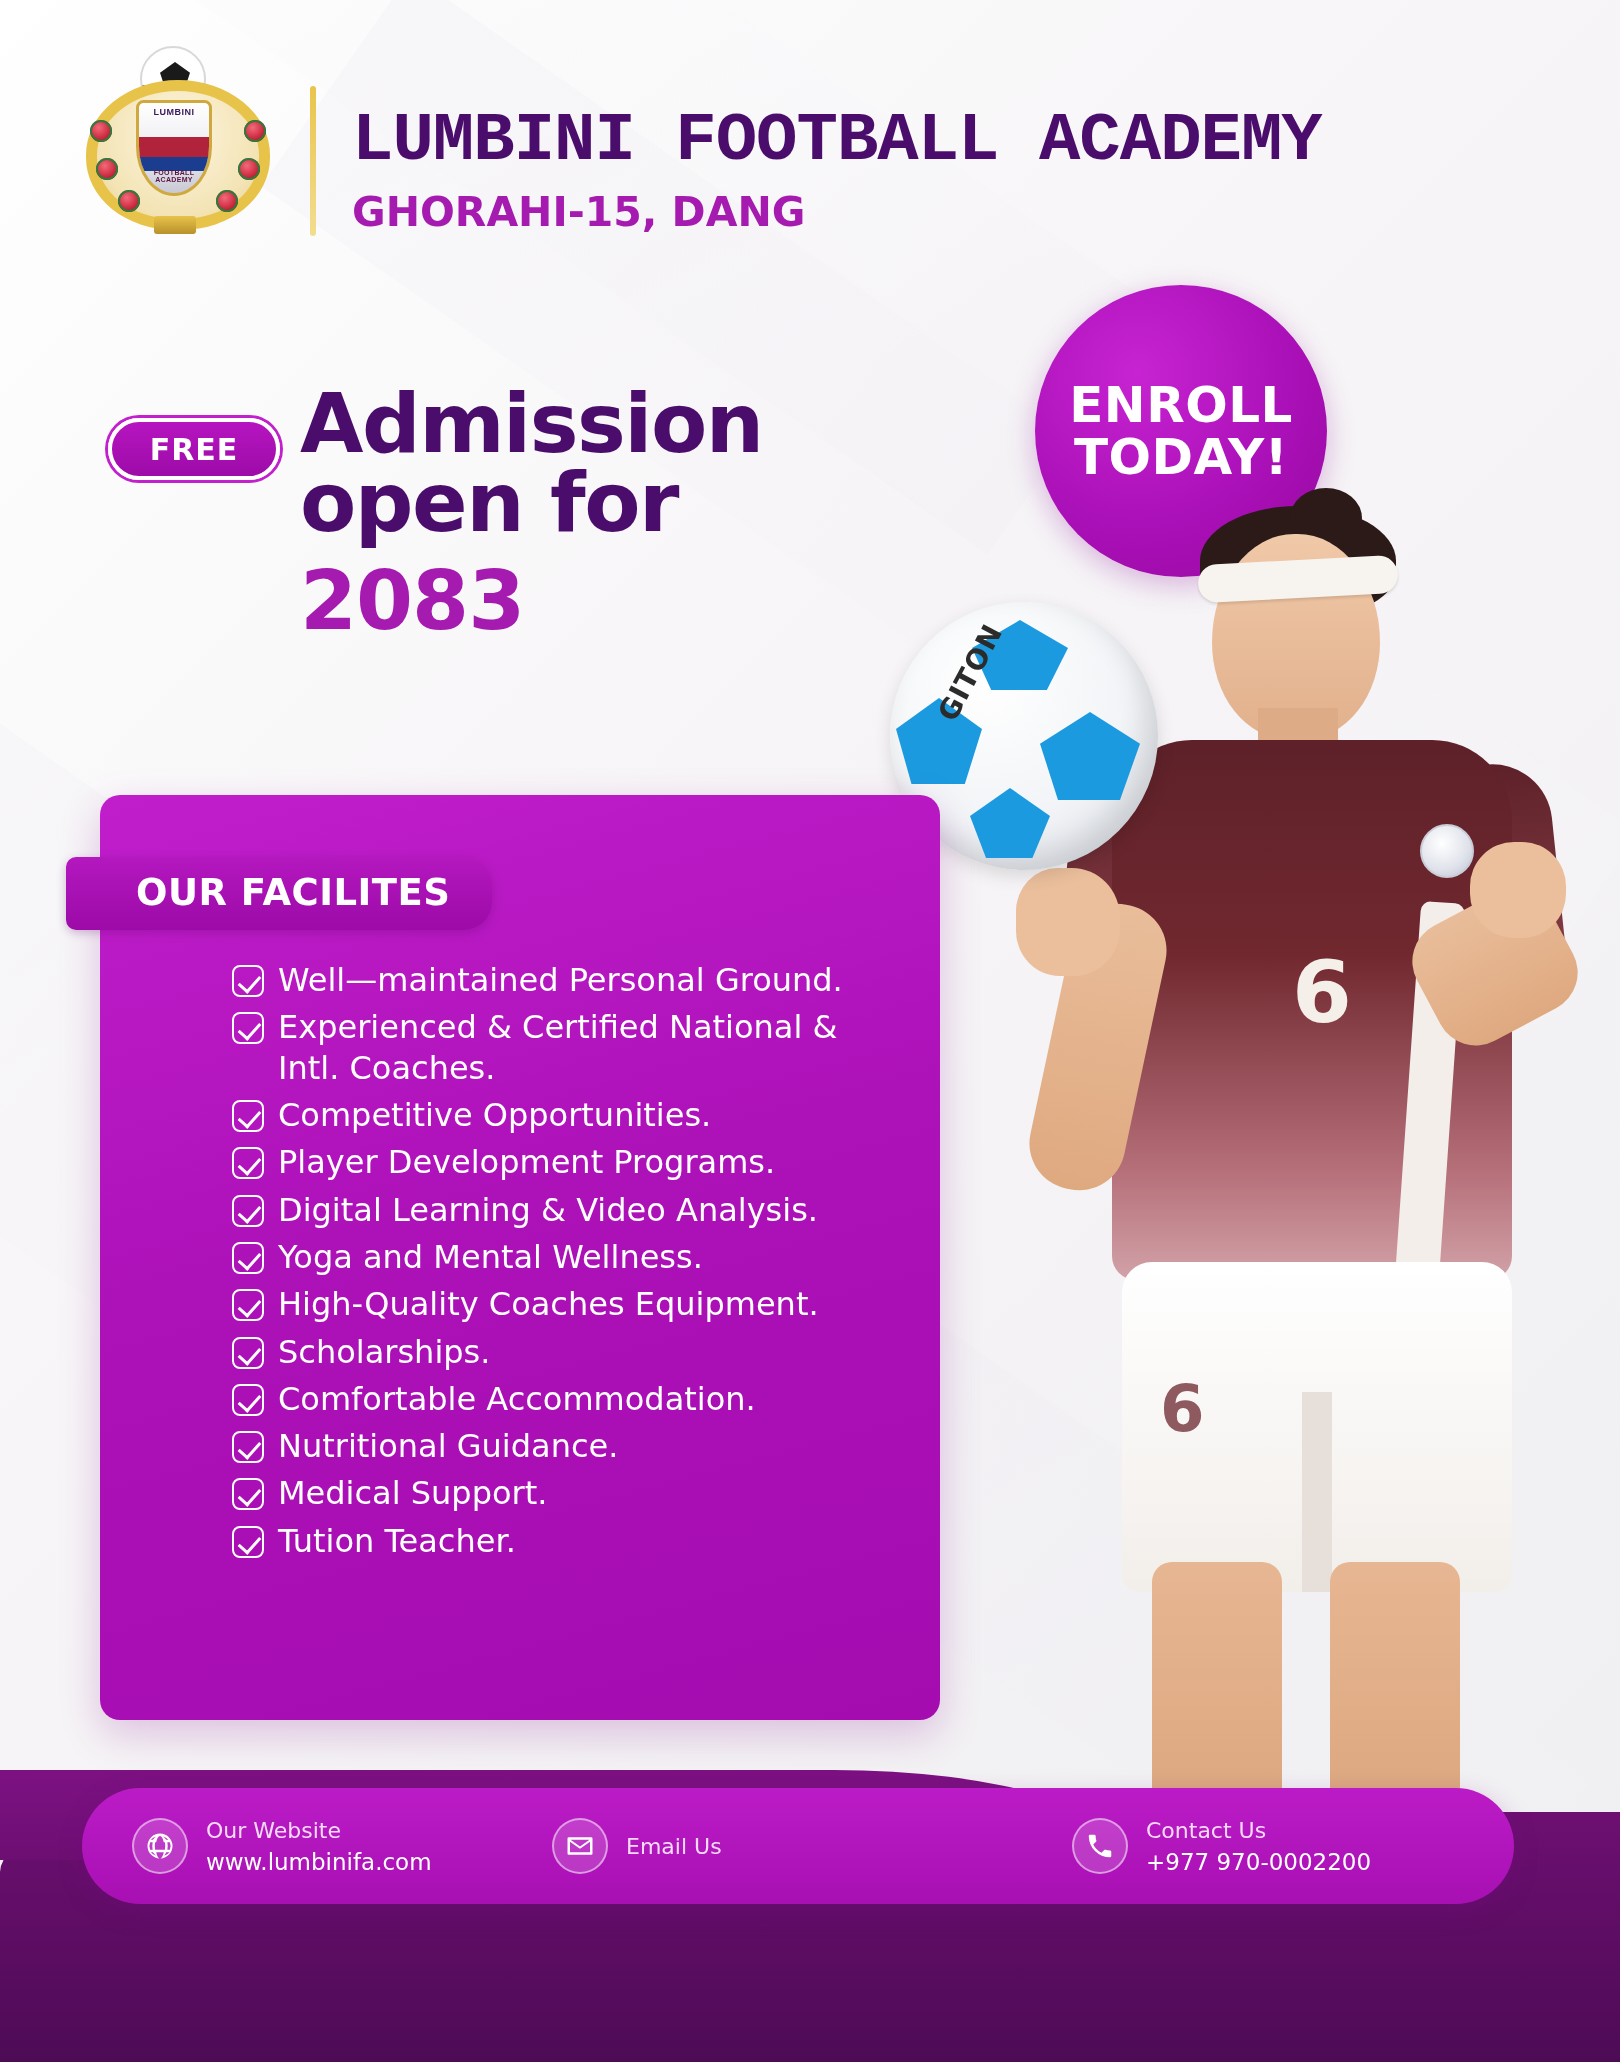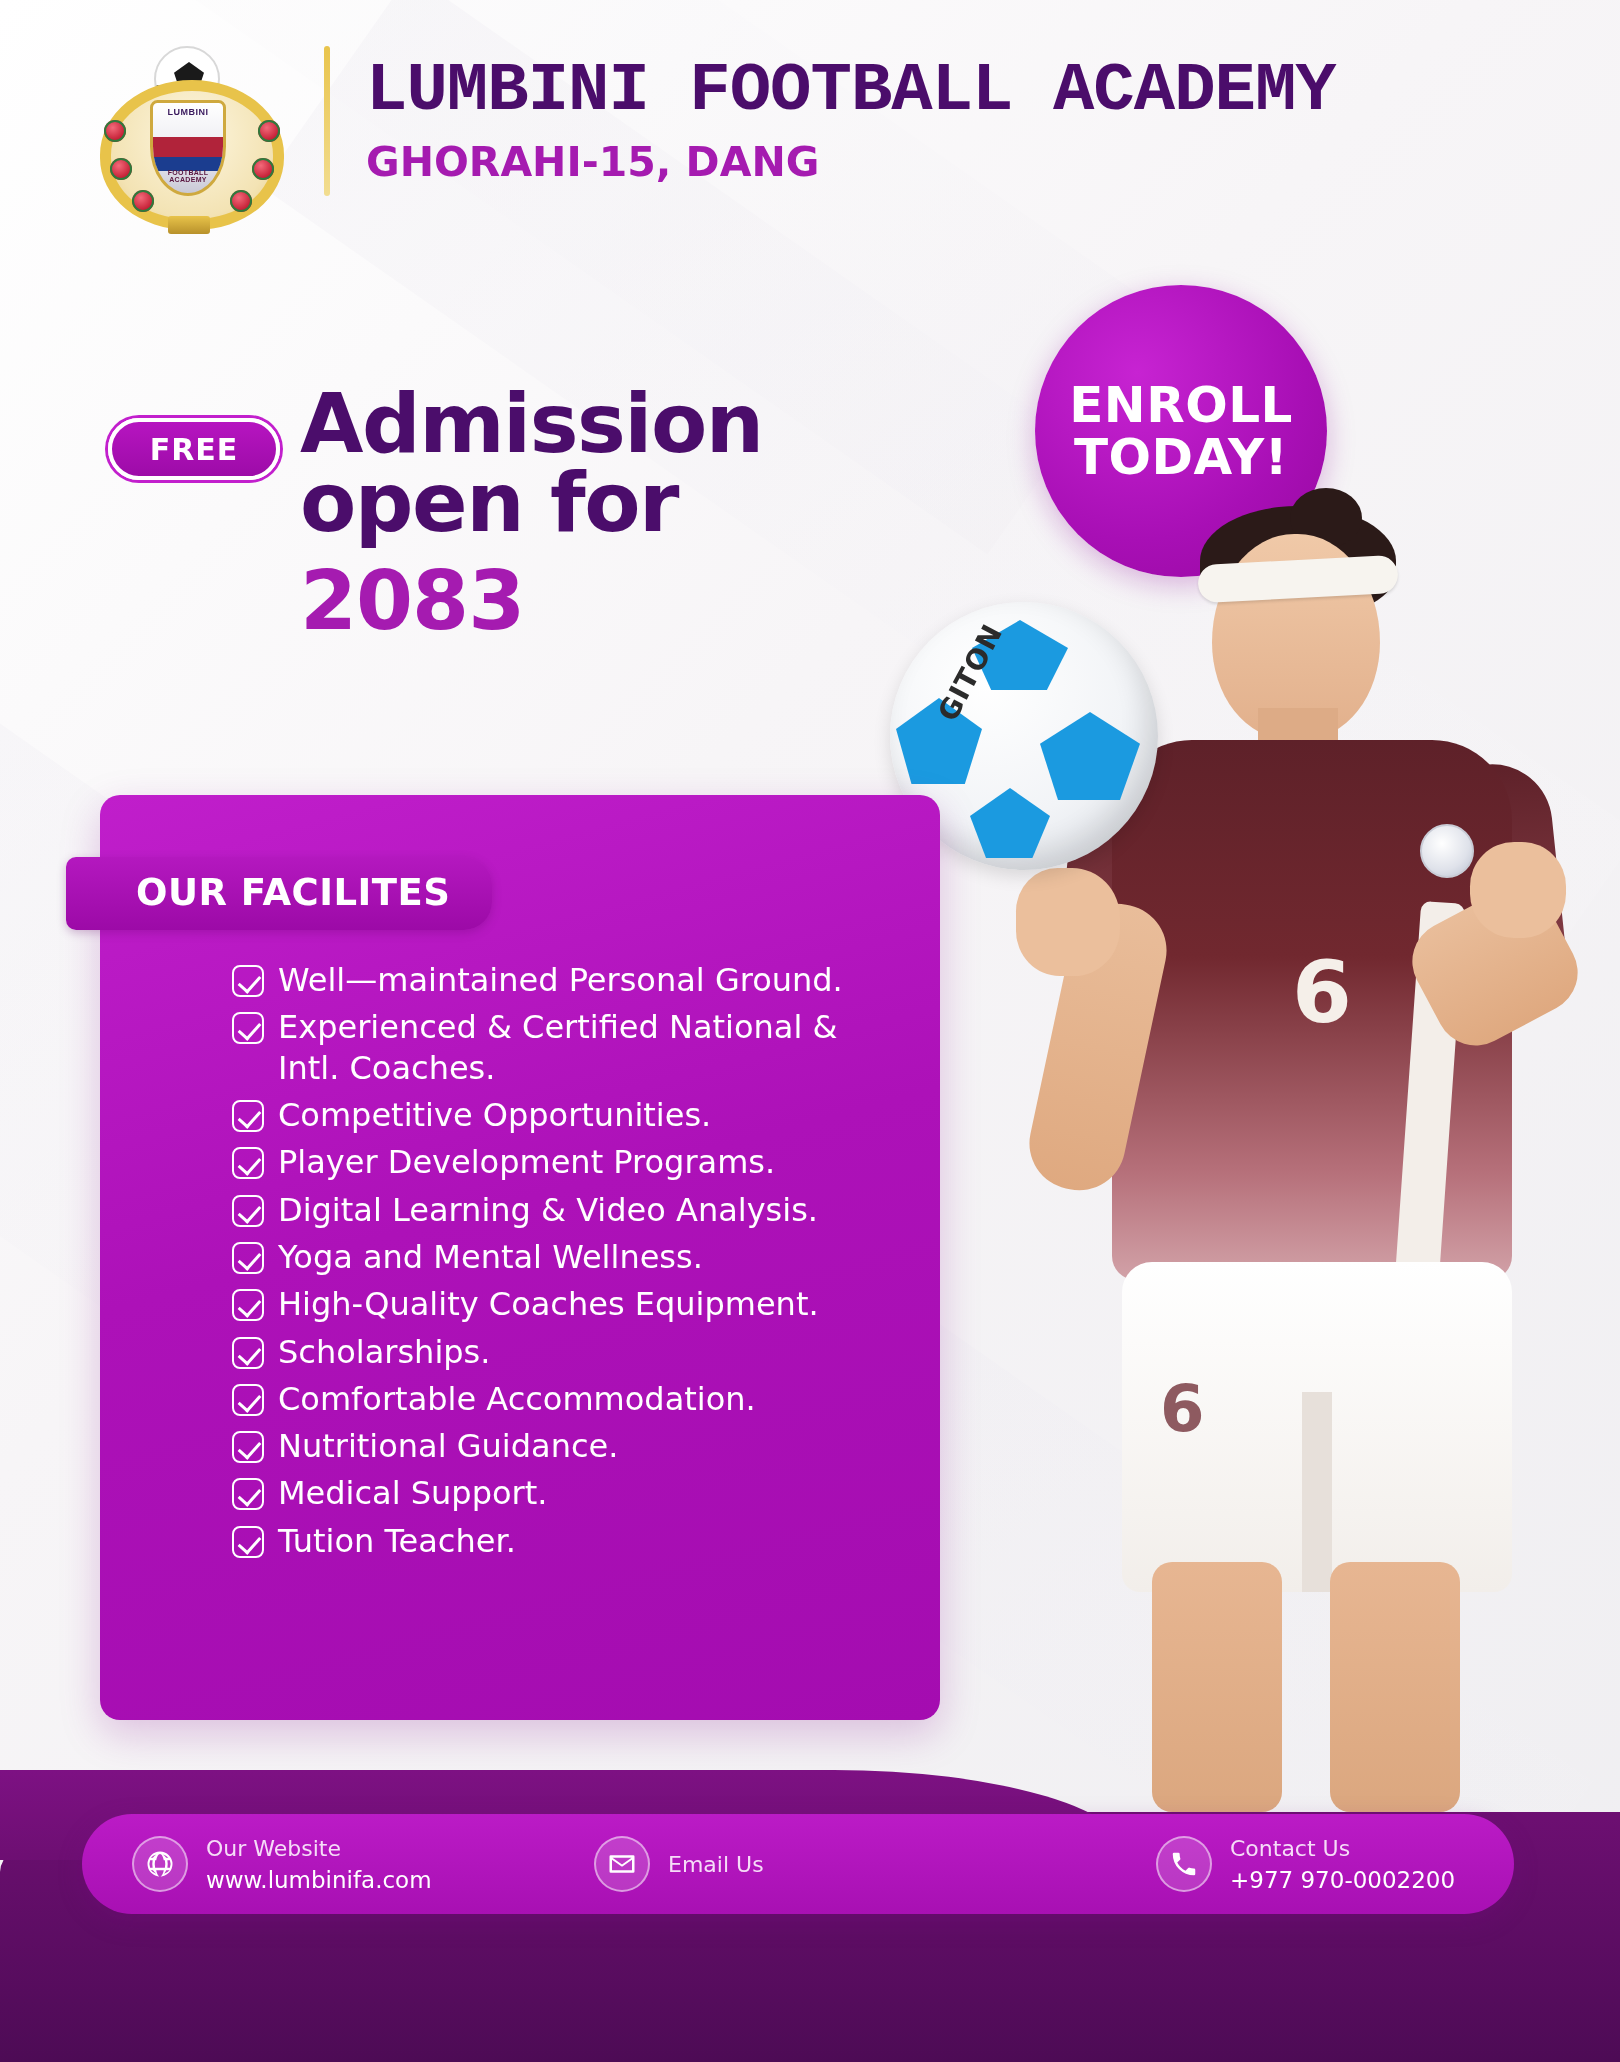--- a/index.html
+++ b/index.html
@@ -39,22 +39,22 @@
     border-top-right-radius: 0 0;
   }
   .bottom-band:before {
     content: ""; position: absolute; left: 0; top: -42px; width: 70%; height: 90px;
     background: linear-gradient(180deg, #7d1183 0%, #6d0f72 100%);
     border-top-right-radius: 300px 90px;
   }
 
   
   .header {
-    position: absolute; top: 46px; left: 92px;
-    display: flex; align-items: flex-start; gap: 22px;
+    position: absolute; top: 46px; left: 78px;
+    display: flex; align-items: flex-end; gap: 22px;
   }
   .crest { position: relative; width: 200px; height: 190px; }
   .crest .ball {
     position: absolute; left: 62px; top: 0; width: 66px; height: 66px; border-radius: 50%;
     background: #ffffff; border: 2px solid #d8d8d8;
     overflow: hidden;
   }
   .crest .ball:before {
     content: ""; position: absolute; left: 18px; top: 14px; width: 30px; height: 28px;
     background: #1a1a1a;
@@ -331,27 +331,26 @@
   .bp3 { left: 150px; top: 110px; width: 100px; height: 88px; clip-path: polygon(50% 0,100% 36%,80% 100%,18% 100%,0 36%); }
   .bp4 { left: 80px; top: 186px; width: 80px; height: 70px; clip-path: polygon(50% 0,100% 40%,78% 100%,20% 100%,0 40%); }
   .ball-brand {
     position: absolute; left: 28px; top: 54px; transform: rotate(-62deg);
     font-family: "DejaVu Sans", sans-serif; font-weight: bold; font-size: 28px; color: #2b2b2b;
     letter-spacing: 1px;
   }
 
   
   .contact-bar {
-    position: absolute; left: 82px; bottom: 148px;
-    width: 1432px; height: 100px;
+    position: absolute; left: 82px; bottom: 158px;
+    width: 1432px; height: 116px;
     background: linear-gradient(180deg, #bb1bc6 0%, #a810b3 100%);
     border-radius: 70px;
     display: flex; align-items: center;
     box-shadow: 0 8px 24px rgba(120,8,130,0.25);
-    gap: 42px;
   }
   .contact-item { display: flex; align-items: center; gap: 18px; }
   .ci-1 { margin-left: 50px; width: 420px; }
   .ci-2 { width: 520px; }
   .ci-3 { }
   .ci-icon {
     width: 56px; height: 56px; border-radius: 50%;
     background: rgba(255,255,255,0.16);
     display: flex; align-items: center; justify-content: center;
     border: 2px solid rgba(255,255,255,0.5);

